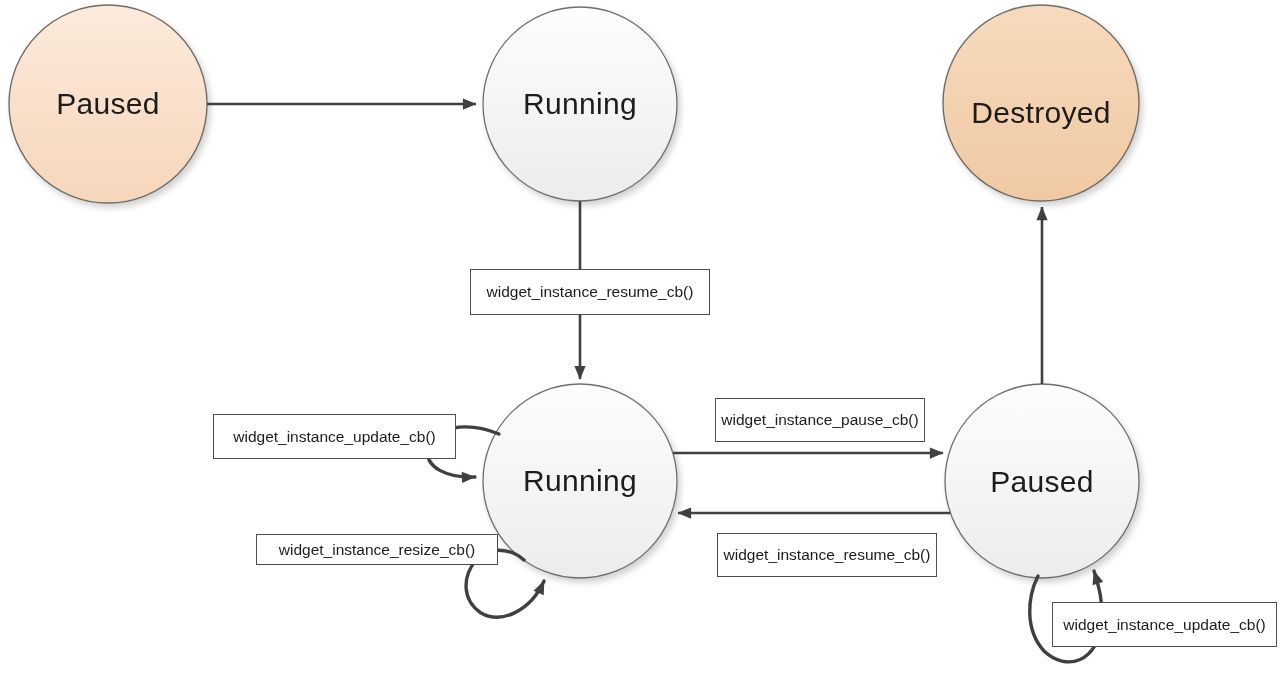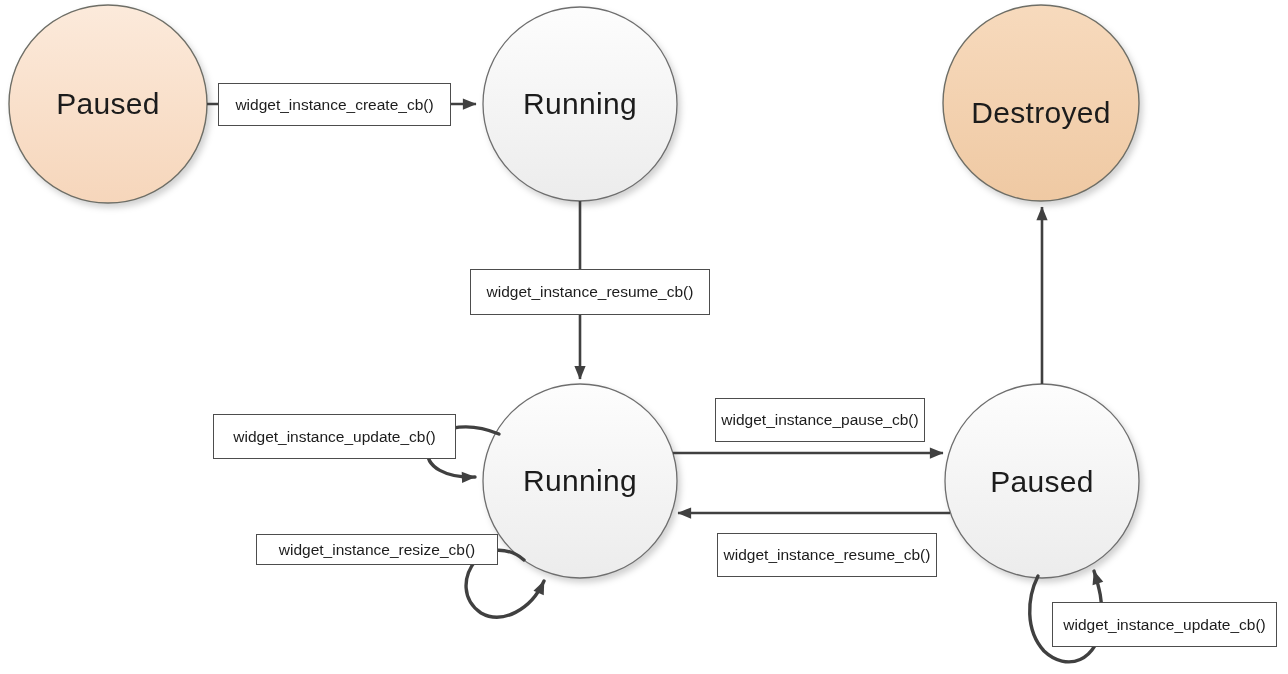--- a/index.html
+++ b/index.html
@@ -78,21 +78,20 @@
     <path d="M 524 560 C 508 546, 486 548, 476 560 C 462 577, 462 600, 481 613 C 502 625, 531 610, 544 581" fill="none" stroke="#404040" stroke-width="3.4" stroke-linecap="round" marker-end="url(#arrowHead)"></path>
     <path d="M 1038 576 C 1027 598, 1025 630, 1044 651 C 1066 672, 1099 663, 1102 620 C 1103 602, 1099 587, 1094 571" fill="none" stroke="#404040" stroke-width="3.4" stroke-linecap="round" marker-end="url(#arrowHead)"></path>
   </svg>
 
   <div class="state-label" style="left:108px; top:104px;">Paused</div>
   <div class="state-label" style="left:580px; top:104px;">Running</div>
   <div class="state-label" style="left:580px; top:481px;">Running</div>
   <div class="state-label" style="left:1042px; top:482px;">Paused</div>
   <div class="state-label" style="left:1041px; top:103px;margin-top:10px;">Destroyed</div>
 
-  <div class="transition-box" style="left:218px; top:83px; width:233px; height:43px;">widget_instance_create_cb()</div>
   <div class="transition-box" style="left:470px; top:269px; width:240px; height:46px;">widget_instance_resume_cb()</div>
   <div class="transition-box" style="left:213px; top:414px; width:243px; height:45px;">widget_instance_update_cb()</div>
   <div class="transition-box" style="left:256px; top:534px; width:242px; height:31px;">widget_instance_resize_cb()</div>
   <div class="transition-box" style="left:715px; top:398px; width:210px; height:44px;">widget_instance_pause_cb()</div>
   <div class="transition-box" style="left:717px; top:533px; width:220px; height:44px;">widget_instance_resume_cb()</div>
   <div class="transition-box" style="left:1052px; top:602px; width:225px; height:45px;">widget_instance_update_cb()</div>
 
 </div>
 
 </body></html>

